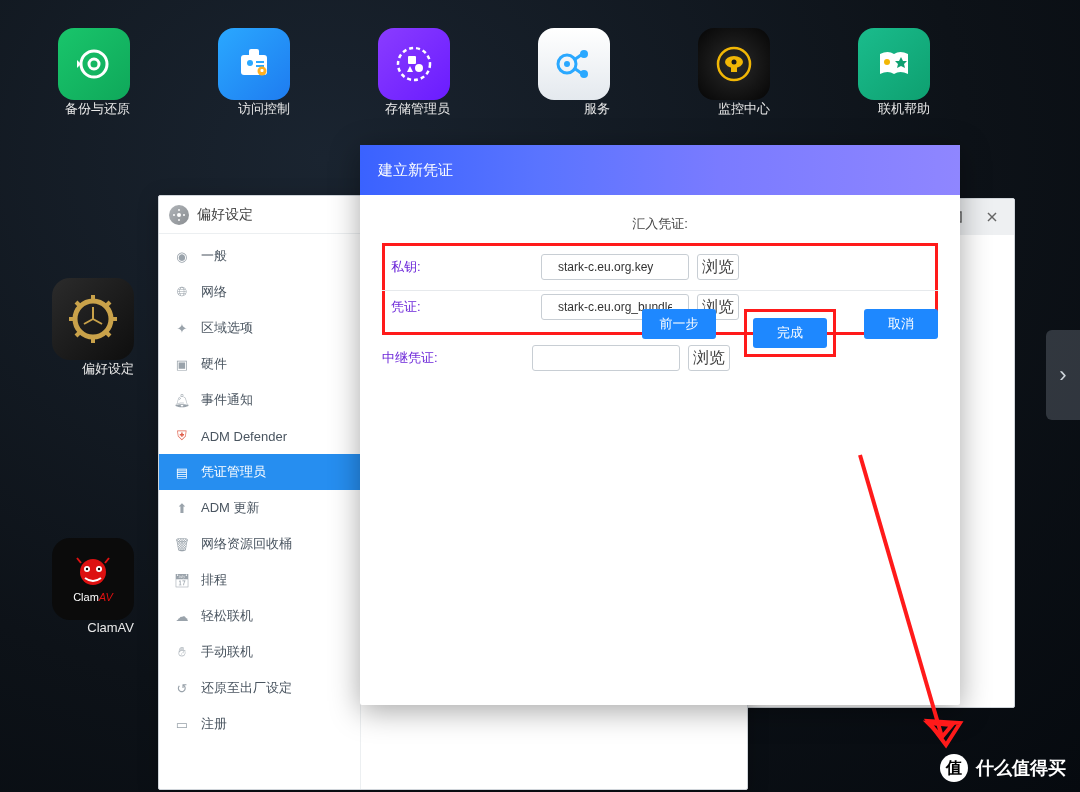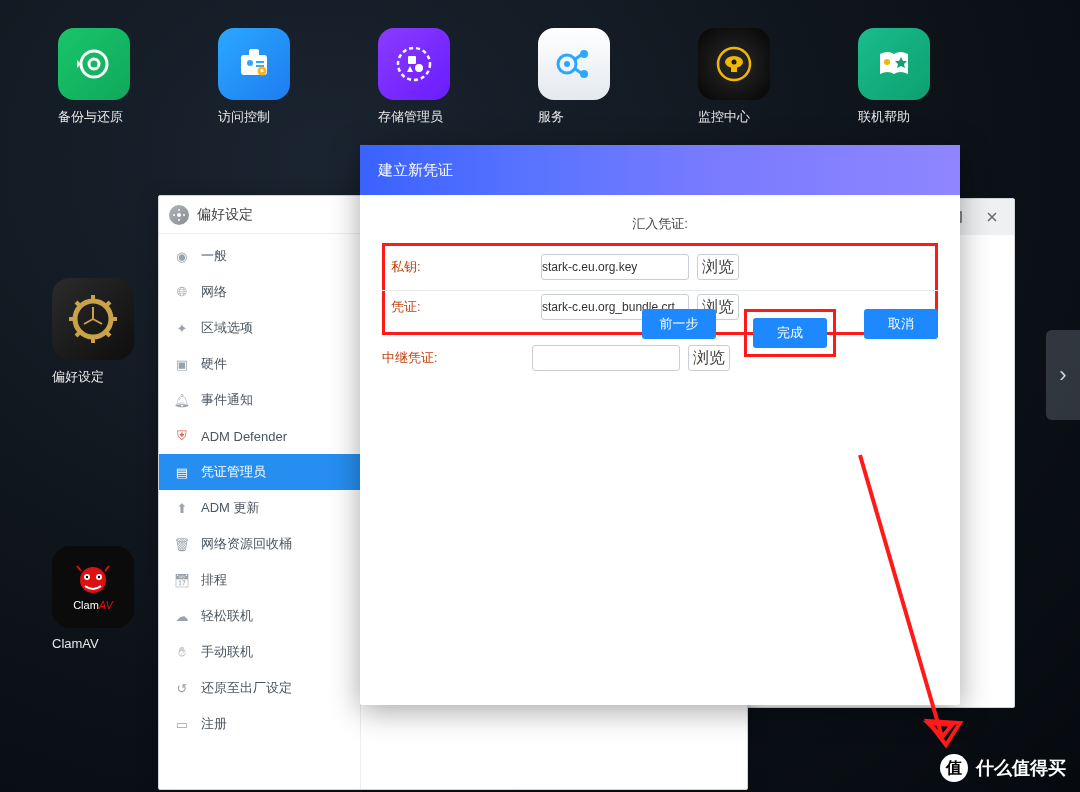--- a/index.html
+++ b/index.html
@@ -1,20 +1,20 @@
 <!DOCTYPE html>
 <html><head>
 <meta charset="utf-8">
 <style>
   * { box-sizing: border-box; margin: 0; padding: 0; font-family: "Microsoft YaHei", "PingFang SC", sans-serif; }
   body { width: 1080px; height: 792px; background: radial-gradient(ellipse at 30% 20%, #1a2430 0%, #0d1218 60%, #060a0f 100%); overflow: hidden; position: relative; }
 
   
   .desk-row { position: absolute; top: 28px; left: 58px; display: flex; gap: 88px; }
-  .desk-app { display: flex; flex-direction: column; align-items: flex-start; gap: 8px; width: 72px; cursor: pointer; }
+  .desk-app { display: flex; flex-direction: column; align-items: flex-end; gap: 0; width: 72px; cursor: pointer; }
   .desk-app .tile { width: 72px; height: 72px; border-radius: 16px; display:flex; align-items:center; justify-content:center; }
   .desk-app .label { color: #e8e8e8; font-size: 13px; text-align:center; white-space: nowrap; }
 
   
   .desk-col { position: absolute; left: 52px; top: 278px; display:flex; flex-direction:column; gap: 160px; }
   .desk-col .desk-app { width: 82px; }
   .desk-col .tile { width: 82px; height: 82px; border-radius: 18px; }
 
   
   .back-window { position:absolute; left:375px; top:198px; width:640px; height:510px; background:#ffffff; border:1px solid #d0d5da; border-radius:2px; }
@@ -33,22 +33,22 @@
   .side-item .ic { width:18px; height:18px; display:flex; align-items:center; justify-content:center; color:#9aa3ab; }
   .side-item.active { background:#268ef0; color:#fff; }
   .side-item.active .ic { color:#fff; }
 
   
   .modal { position:absolute; left:360px; top:145px; width:600px; height:560px; background:#fff; box-shadow:0 6px 30px rgba(0,0,0,.35); border-radius:2px; }
   .modal-head { height:50px; background:linear-gradient(90deg,#3a62ff 0%,#5a74ff 30%,#7a7bff 60%,#8f86ff 100%); color:#fff; display:flex; align-items:center; padding:0 18px; font-size:15px; }
   .modal-body { padding:20px 22px 0 22px; position:relative; }
   .sec-label { font-size:13px; color:#444; margin-bottom:10px;text-align:center; }
   .form-row { display:flex; align-items:center; height:34px; margin-bottom:6px; }
-  .form-row .flabel { width:150px; font-size:13px; color:#c2410c; }
-  .form-row input { width:148px; height:26px; border:1px solid #c8ced4; border-radius:3px; padding:0 0; font-size:12px; color:#333; }
+  .form-row .flabel { width:150px; font-size:13px; color:#6d28d9; }
+  .form-row input { width:148px; height:26px; border:1px solid #c8ced4; border-radius:3px; padding:0 16px; font-size:12px; color:#333; }
   .browse { width:42px; height:26px; border:1px solid #c8ced4; border-radius:3px; background:#fff; font-size:16px; color:#444; margin-left:8px; cursor:pointer; }
   .highlight-box { border:3px solid #ff1a1a; padding:4px 6px 2px 6px; }
   .modal-foot { position:absolute; bottom:18px; left:22px; right:22px; border-top:1px solid #e6e9ec; padding-top:18px; display:flex; justify-content:flex-end; gap:28px; }
   .btn { width:74px; height:30px; border:none; border-radius:3px; background:#1e88ff; color:#fff; font-size:13px; cursor:pointer; }
   .btn-wrap-hl { border:3px solid #ff1a1a; padding:6px; }
 
   
   .arrow-svg { position:absolute; left:490px; top:250px; pointer-events:none; }
 
   

